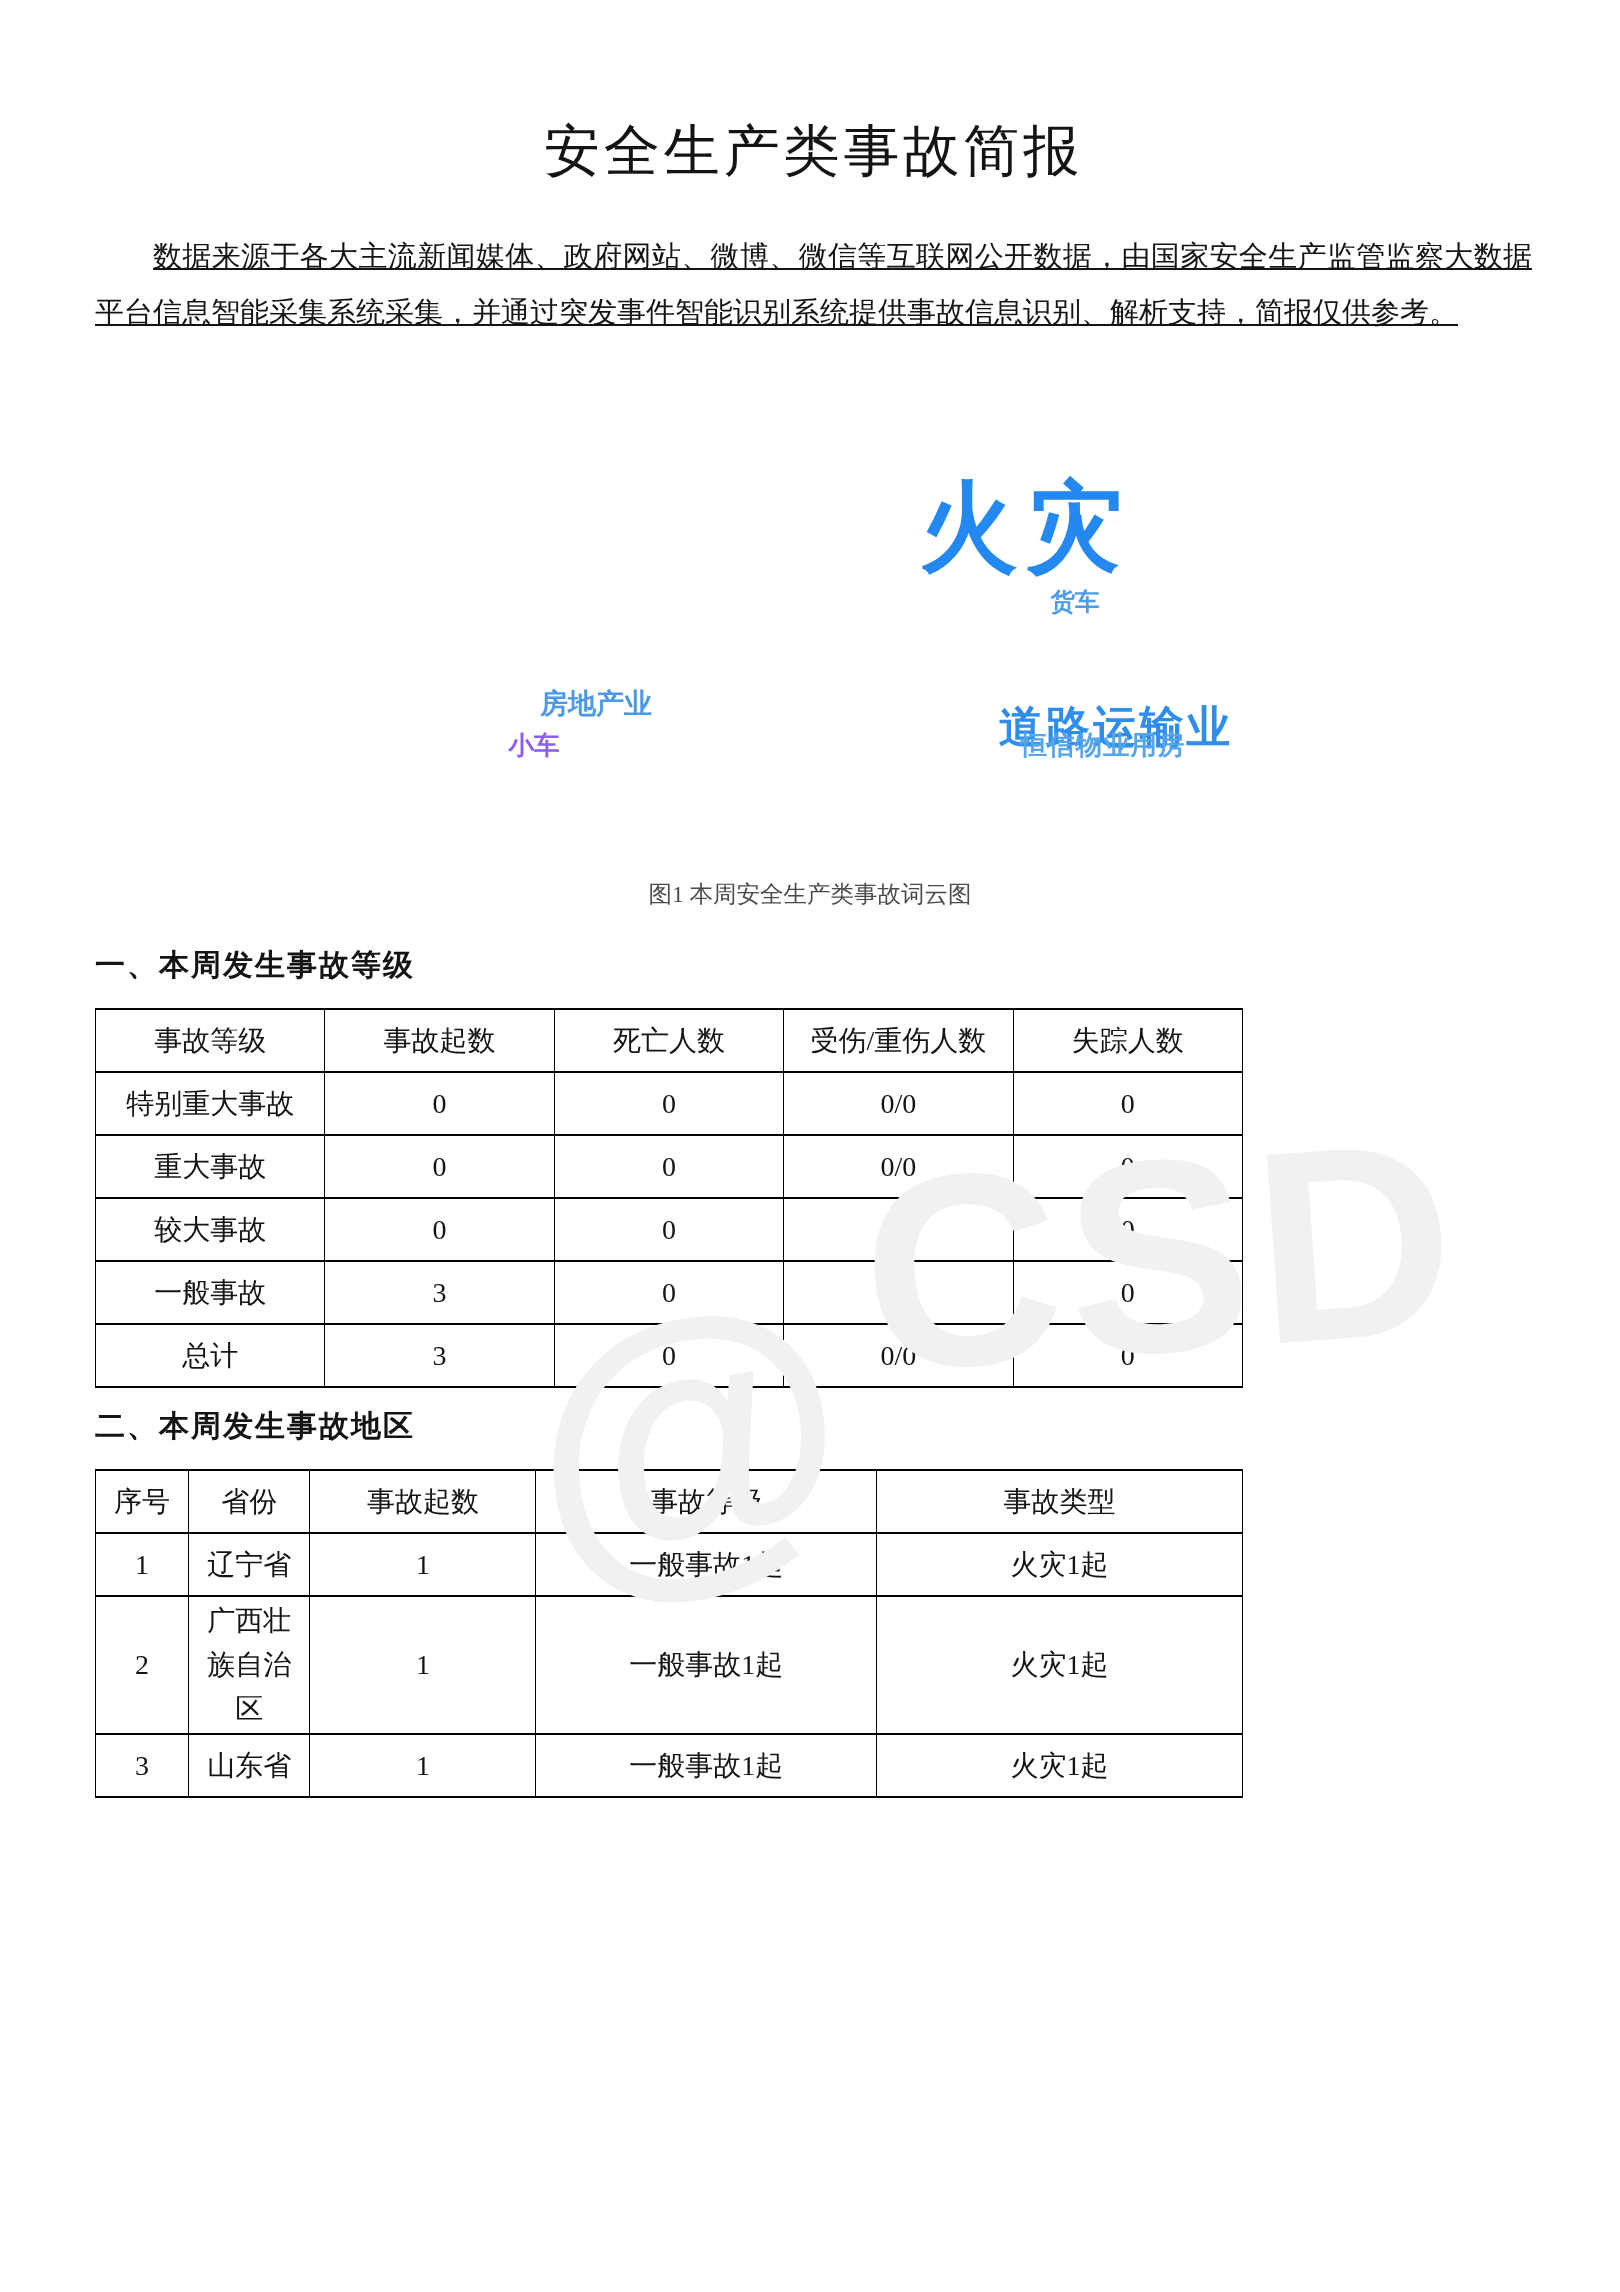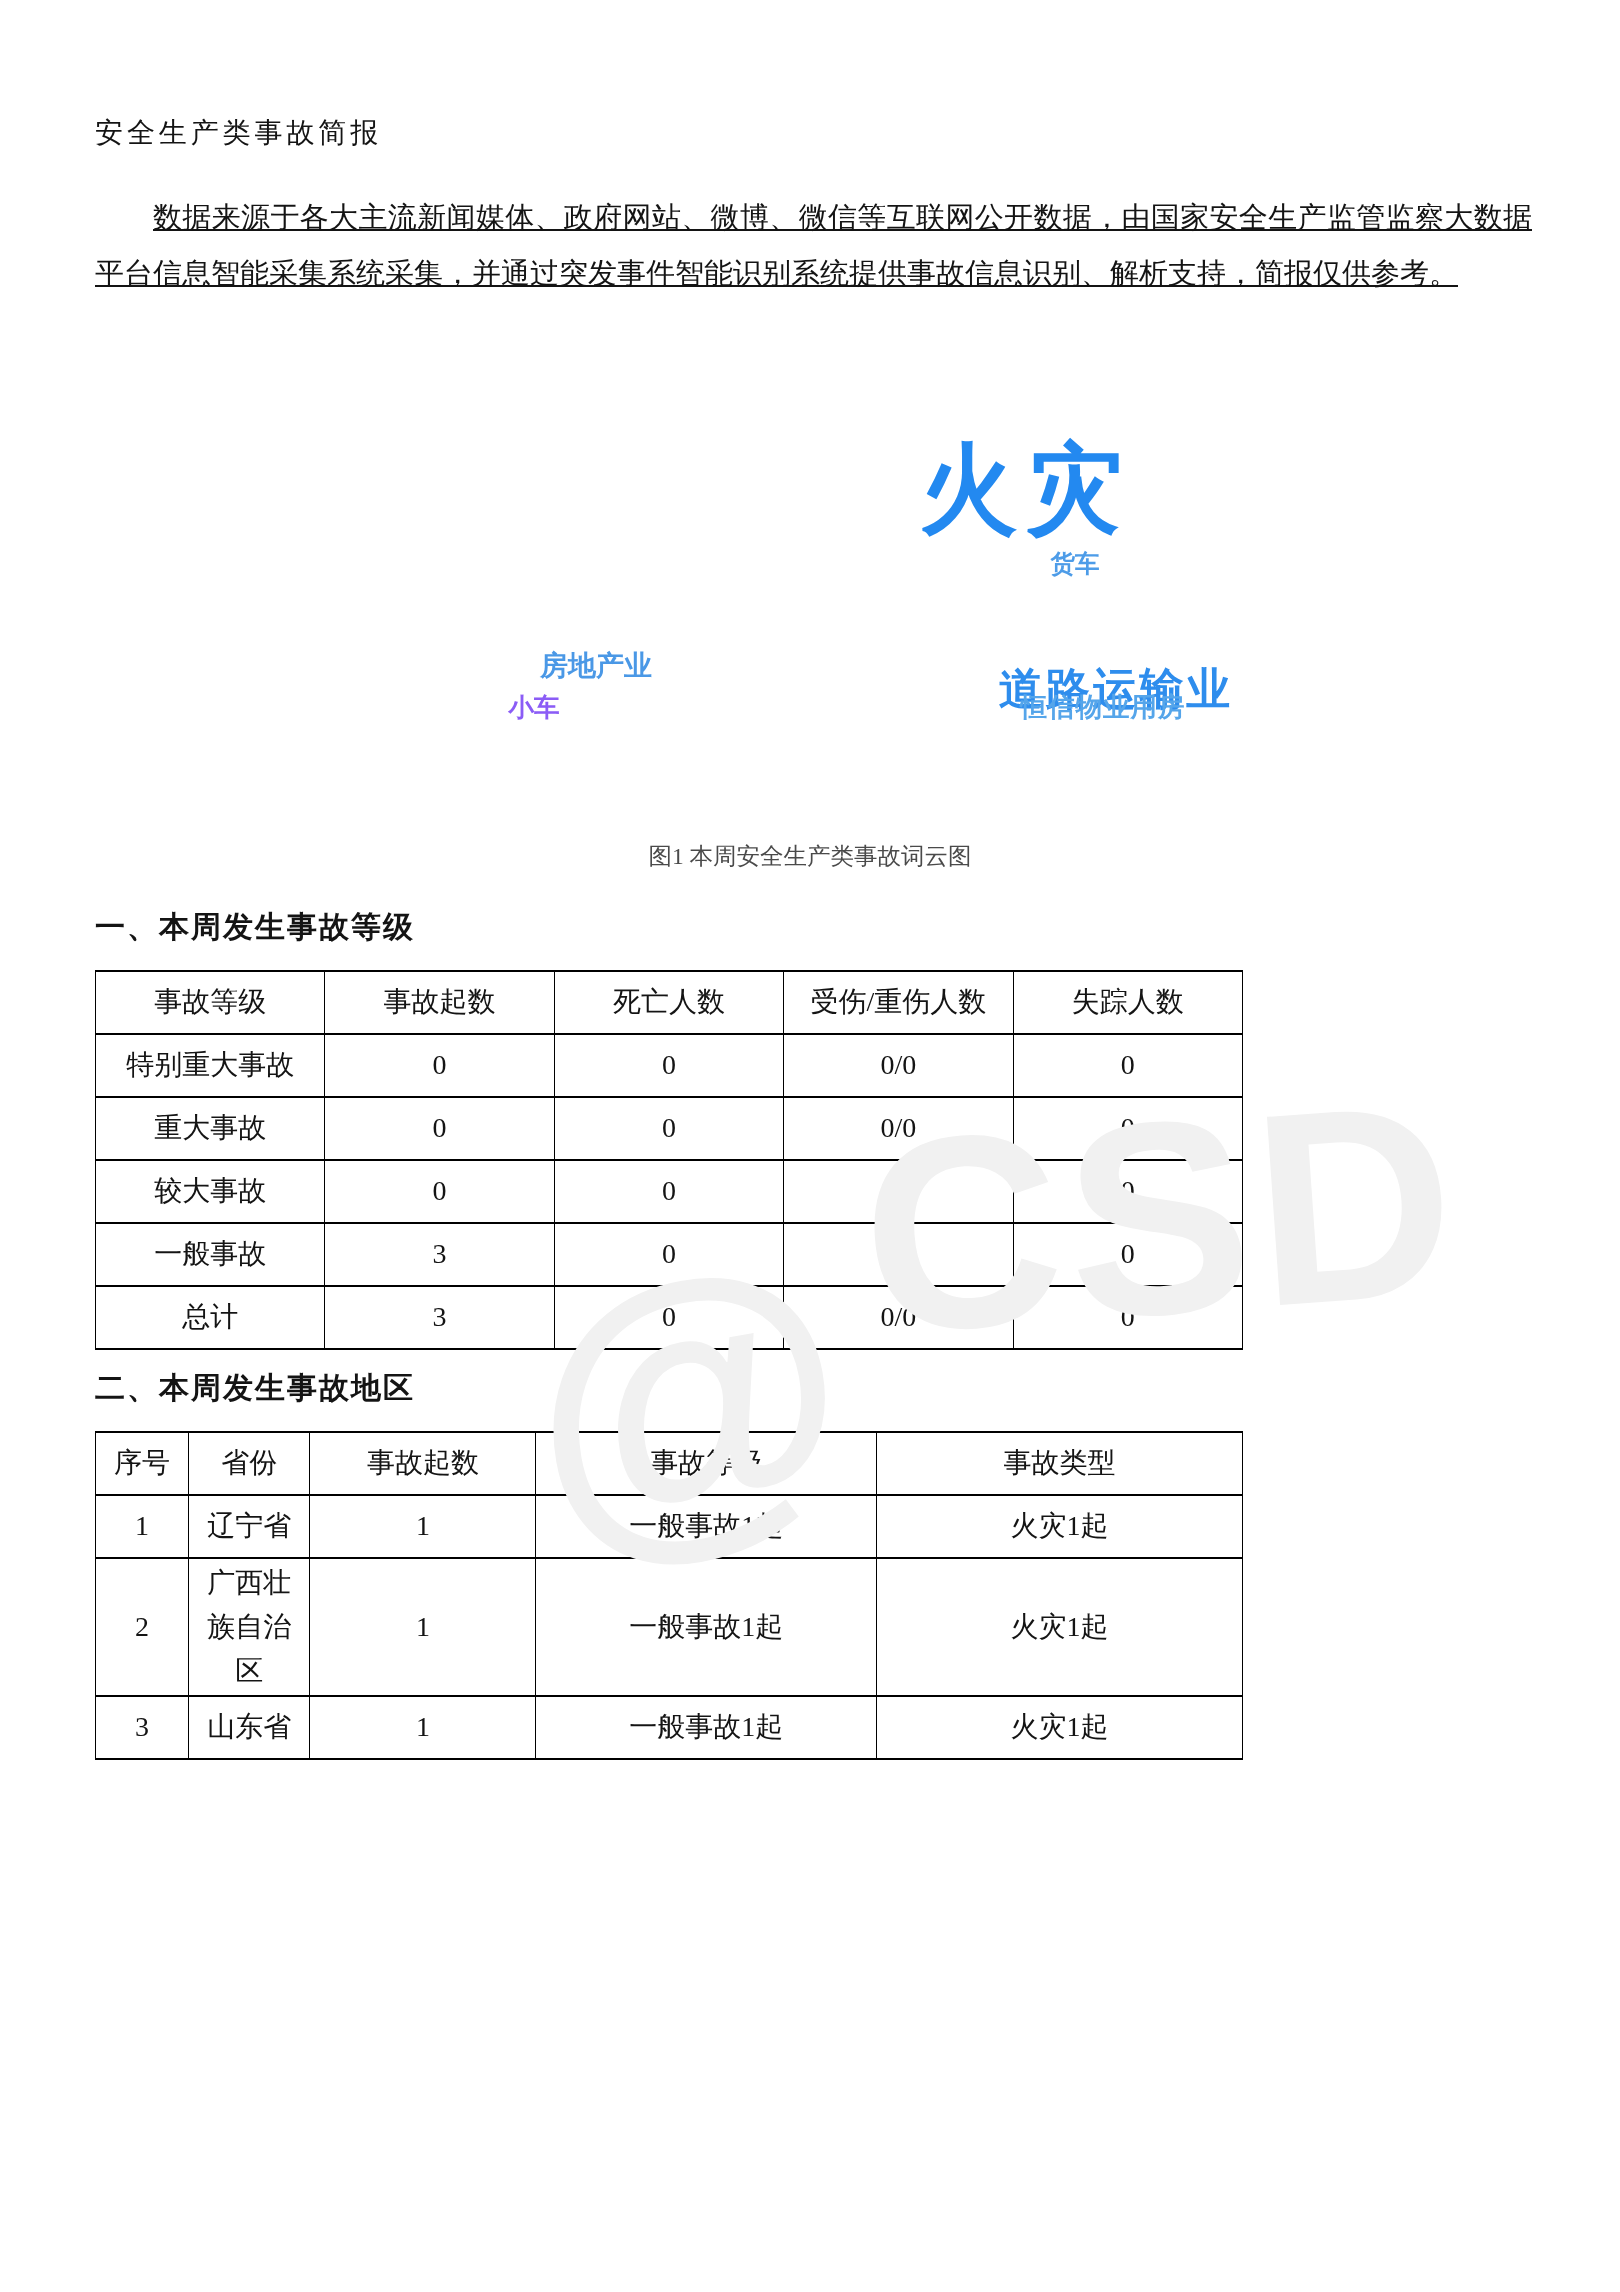--- a/index.html
+++ b/index.html
@@ -9,22 +9,22 @@
     margin:0 auto;
     background:#ffffff;
     font-family:"Liberation Serif","DejaVu Serif",serif;
     color:#141414;
     overflow:hidden;
   }
   .content { padding:0 88px 0 95px; }
 
   .doc-title {
     margin-top:114px;
-    text-align:left;
-    font-size:28px;
+    text-align:center;
+    font-size:56px;
     letter-spacing:3.9px;
     font-weight:normal;
   }
   .para {
     font-size:29px;
     line-height:56px;
     text-align:justify;
     text-indent:58px;
     margin:0 0 0 0;
   }

